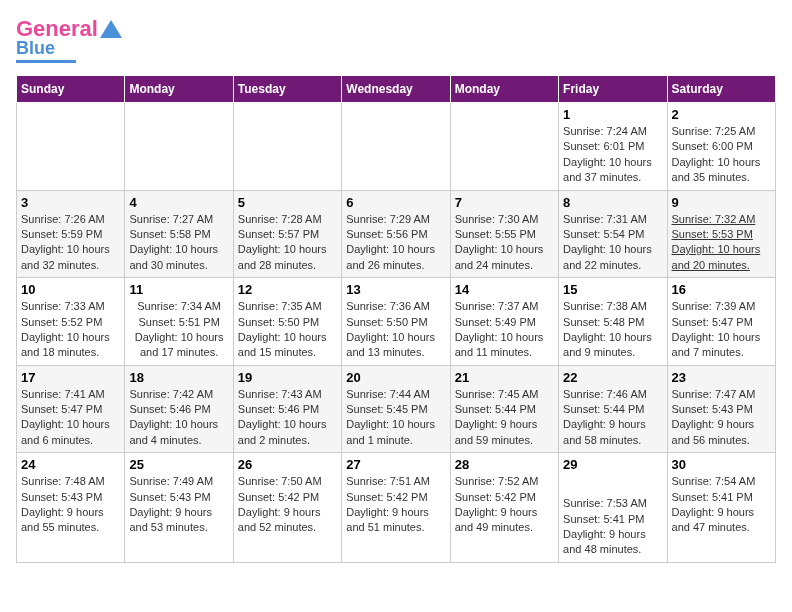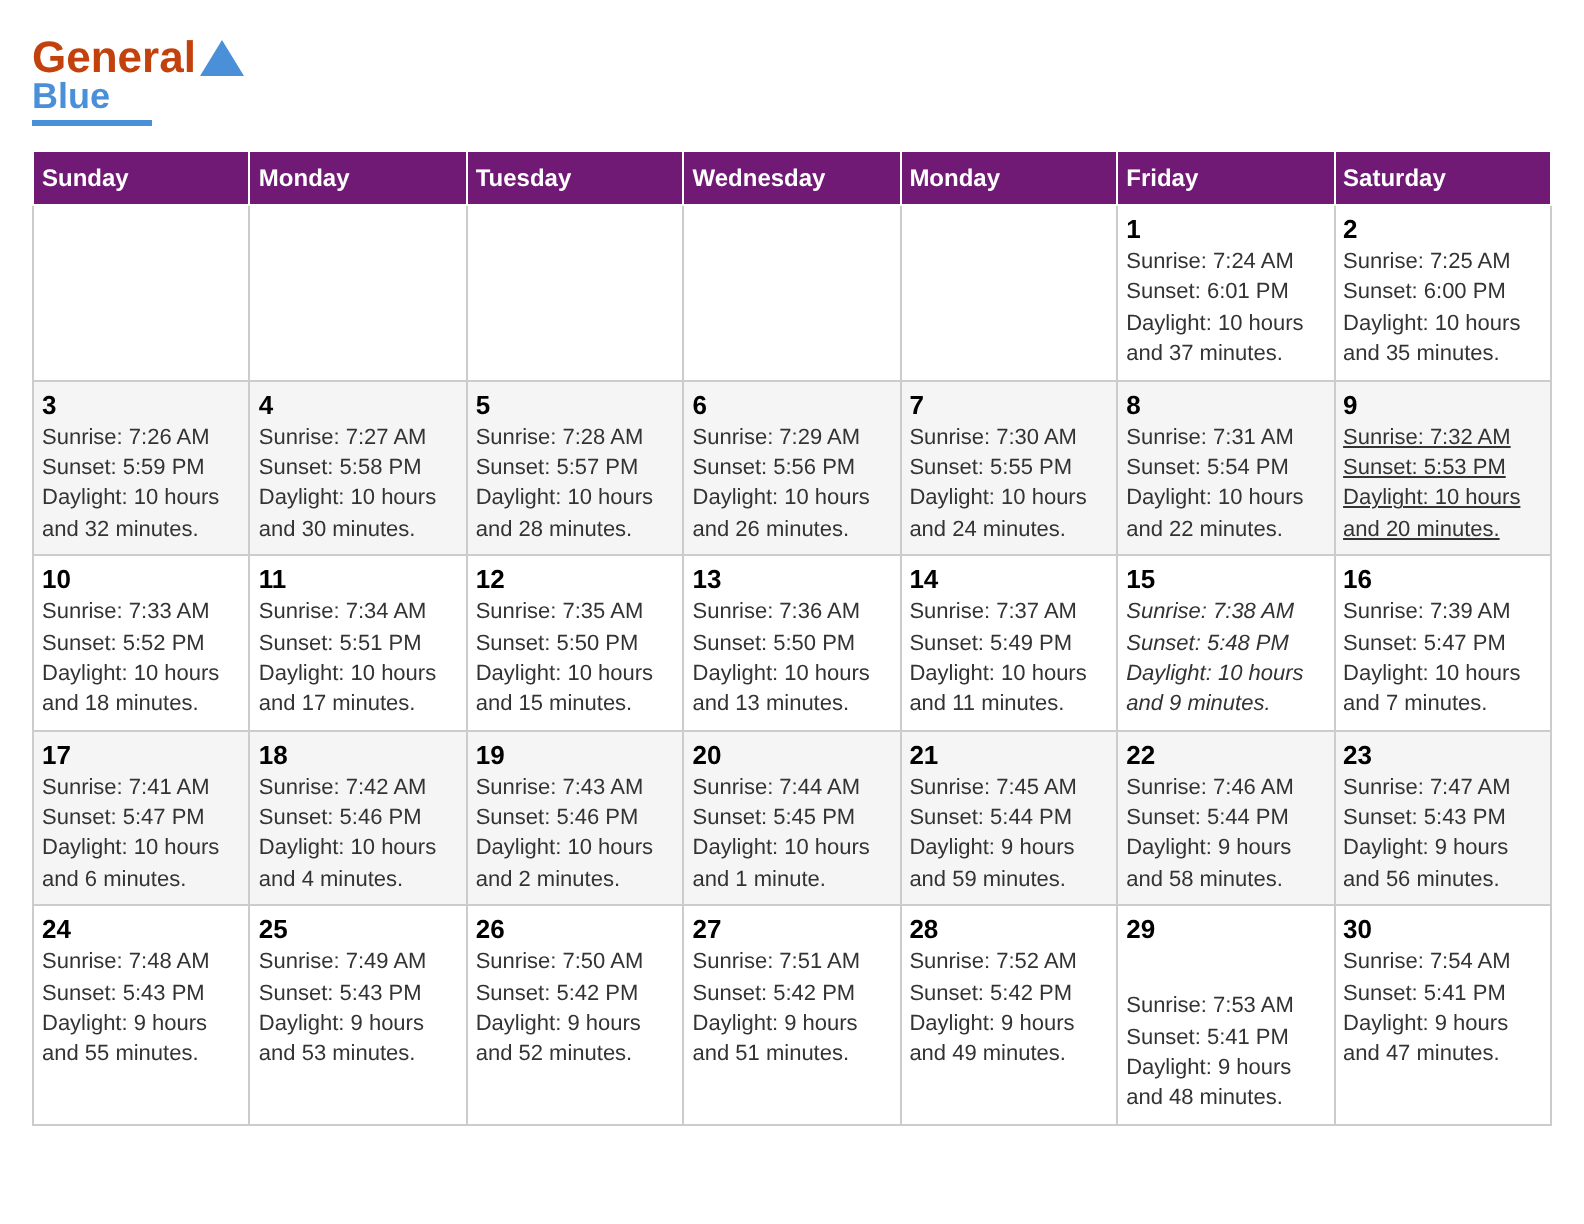--- a/index.html
+++ b/index.html
@@ -68,21 +68,21 @@
     }
     td.empty { background: #fff !important; }
     tbody tr:nth-child(even) td.empty { background: #f5f5f5 !important; }
   </style>
 </head>
 <body>
 
 <div class="header">
   <div class="logo">
     <div style="display:flex;align-items:center;gap:2px;">
-      <span style="font-size:22px;font-weight:bold;color:#c2410c;">General</span>
+      <span style="font-size:22px;font-weight:bold;color:#ec4899;">General</span>
       <svg width="22" height="22" viewBox="0 0 22 22">
         <polygon points="11,2 22,20 0,20" fill="#4a90d9"></polygon>
       </svg>
     </div>
     <div style="display:flex;align-items:center;">
       <span style="font-size:18px;font-weight:bold;color:#4a90d9;margin-top:-4px;">Blue</span>
     </div>
     <div style="width:60px;height:3px;background:#4a90d9;margin-top:1px;"></div>
   </div>
   <div class="title-block">
@@ -179,21 +179,21 @@
       <tr>
         <td>
           <span class="day-num">10</span>
           <div class="day-info" style="white-space: pre-line;">Sunrise: 7:33 AM
 Sunset: 5:52 PM
 Daylight: 10 hours
 and 18 minutes.</div>
         </td>
         <td>
           <span class="day-num">11</span>
-          <div class="day-info" style="white-space: pre-line;">Sunrise: 7:34 AM
+          <div class="day-info" style="white-space: pre-line; text-align: center;">Sunrise: 7:34 AM
 Sunset: 5:51 PM
 Daylight: 10 hours
 and 17 minutes.</div>
         </td>
         <td>
           <span class="day-num">12</span>
           <div class="day-info" style="white-space: pre-line;">Sunrise: 7:35 AM
 Sunset: 5:50 PM
 Daylight: 10 hours
 and 15 minutes.</div>
@@ -207,21 +207,21 @@
         </td>
         <td>
           <span class="day-num">14</span>
           <div class="day-info" style="white-space: pre-line;">Sunrise: 7:37 AM
 Sunset: 5:49 PM
 Daylight: 10 hours
 and 11 minutes.</div>
         </td>
         <td>
           <span class="day-num">15</span>
-          <div class="day-info" style="white-space: pre-line; font-style: italic;">Sunrise: 7:38 AM
+          <div class="day-info" style="white-space: pre-line;">Sunrise: 7:38 AM
 Sunset: 5:48 PM
 Daylight: 10 hours
 and 9 minutes.</div>
         </td>
         <td>
           <span class="day-num">16</span>
           <div class="day-info" style="white-space: pre-line;">Sunrise: 7:39 AM
 Sunset: 5:47 PM
 Daylight: 10 hours
 and 7 minutes.</div>

